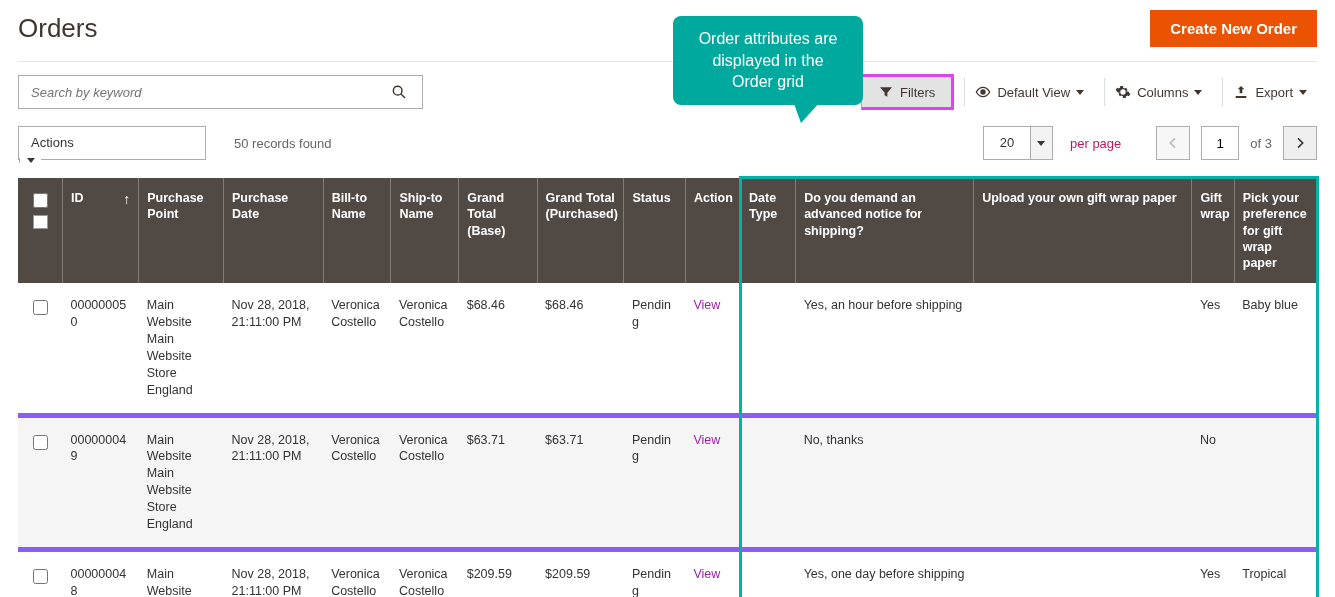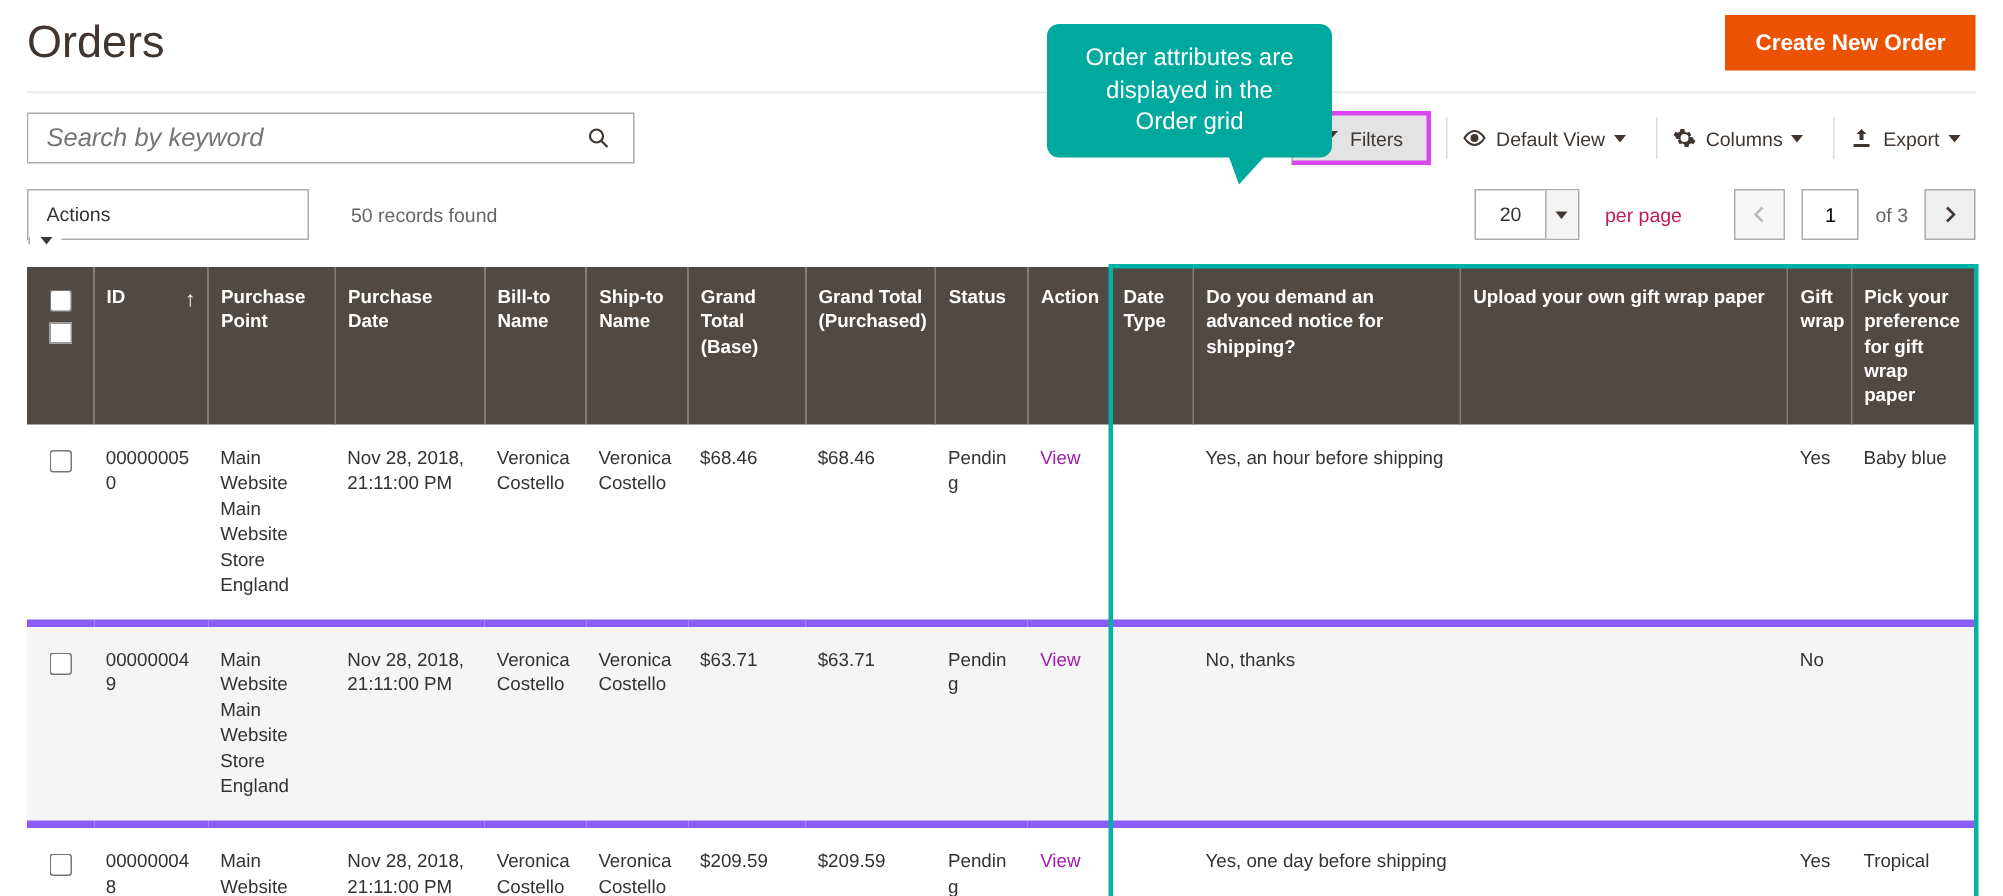--- a/index.html
+++ b/index.html
@@ -14,21 +14,21 @@
   }
 
   
   .page-header {
     display: flex;
     justify-content: space-between;
     align-items: center;
     padding: 10px 0 14px 0;
   }
   .page-title {
-    font-size: 30px;
+    font-size: 26px;
     font-weight: 400;
     color: #41362f;
   }
   .btn-primary {
     background: #eb5202;
     color: #fff;
     border: none;
     padding: 10px 20px;
     font-size: 15px;
     font-weight: 600;
@@ -46,21 +46,21 @@
   .search-wrap {
     display: flex;
     border: 1px solid #adadad;
     width: 405px;
     height: 34px;
   }
   .search-input {
     flex: 1;
     border: none;
     padding: 0 12px;
-    font-size: 17px;
+    font-size: 13px;
     font-style: italic;
     color: #888;
     outline: none;
   }
   .search-btn {
     width: 46px;
     border: none;
     background: #fff;
     cursor: pointer;
     display: flex;
@@ -95,21 +95,21 @@
     width: 0; height: 0;
     border-left: 4px solid transparent;
     border-right: 4px solid transparent;
     border-top: 5px solid #41362f;
     display: inline-block;
   }
 
   
   .callout {
     position: absolute;
-    left: 680px;
+    left: 655px;
     top: -46px;
     background: #00a99d;
     color: #fff;
     border-radius: 8px;
     padding: 12px 18px;
     text-align: center;
     font-size: 16px;
     line-height: 1.35;
     width: 190px;
     z-index: 10;

